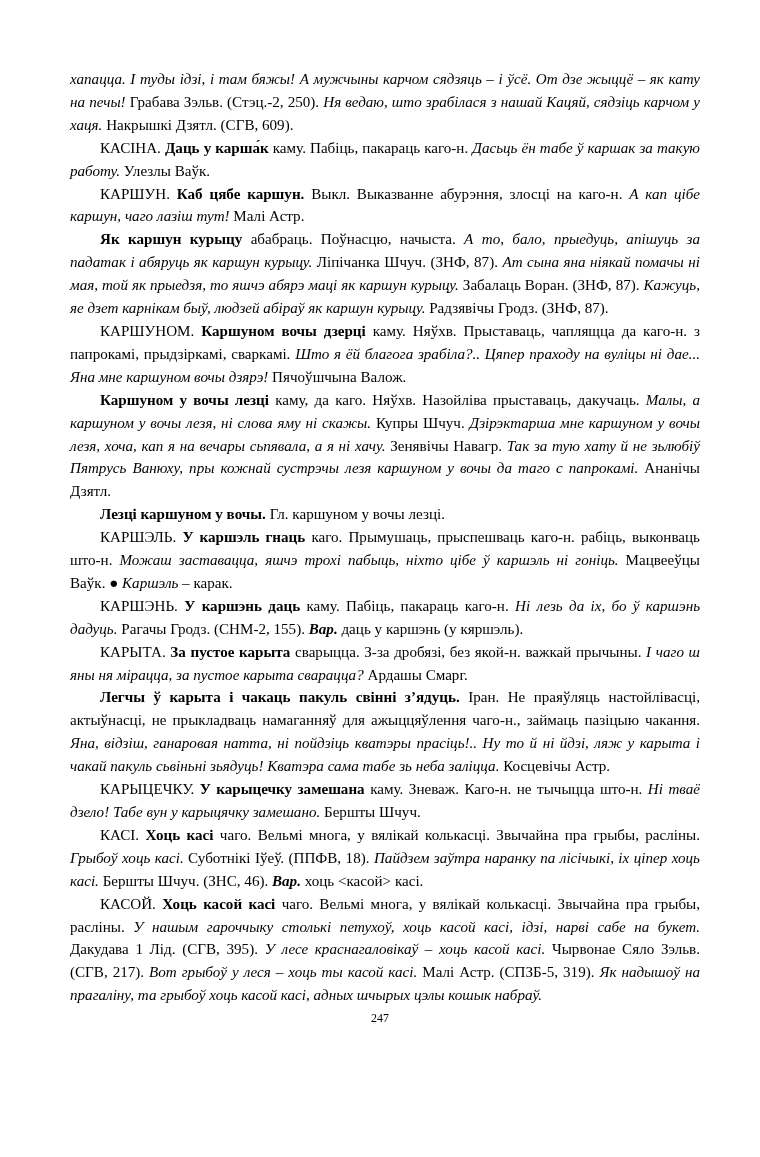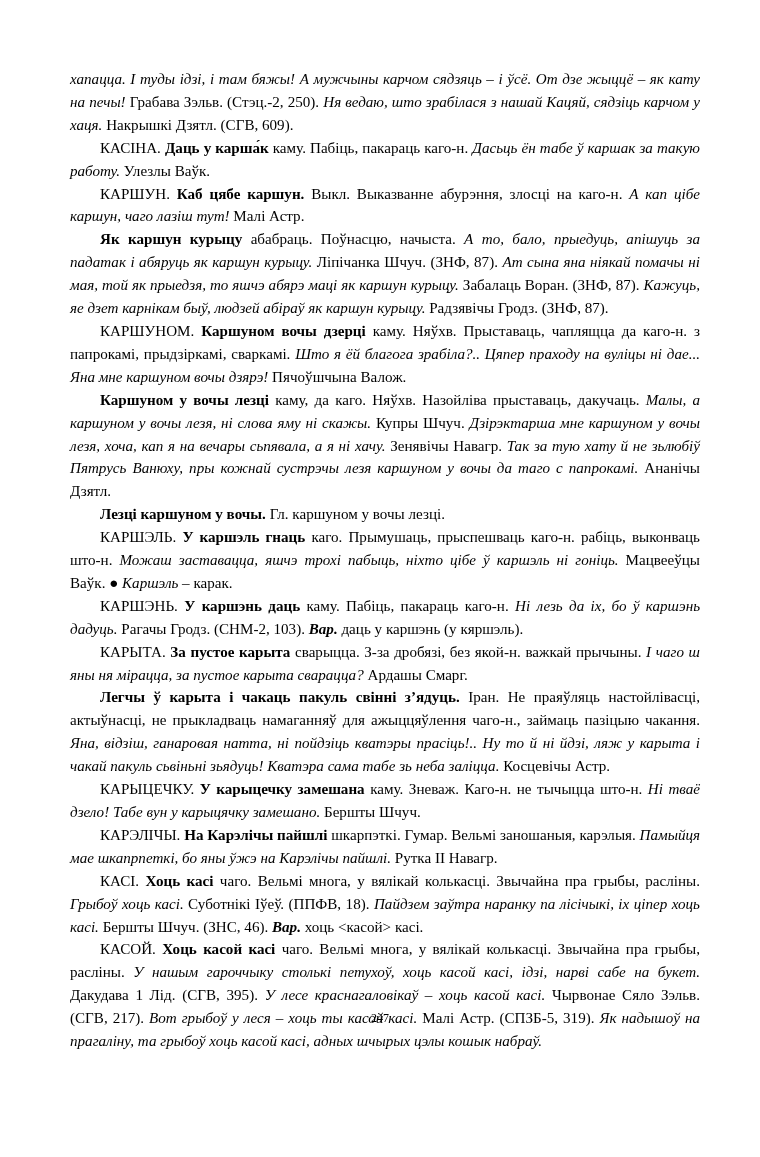--- a/index.html
+++ b/index.html
@@ -81,22 +81,21 @@
 <div class="page">
   <div class="text-block" id="text-block">
       <p class="para noindent"><span class="ex">хапацца. І туды ідзі, і там бяжы! А мужчыны карчом сядзяць – і ўсё. От дзе жыццё – як кату на печы!</span><span class="src"> Грабава Зэльв. (Стэц.-2, 250). </span><span class="ex">Ня ведаю, што зрабілася з нашай Кацяй, сядзіць карчом у хаця.</span><span class="src"> Накрышкі Дзятл. (СГВ, 609).</span></p>
       <p class="para"><span class="hw">КАСІНА. </span><span class="idiom">Даць у карша́к </span><span class="gram">каму.</span><span class="src"> Пабіць, пакараць каго-н. </span><span class="ex">Дасьць ён табе ў каршак за такую работу.</span><span class="src"> Улезлы Ваўк.</span></p>
       <p class="para"><span class="hw">КАРШУН. </span><span class="idiom">Каб цябе каршун. </span><span class="gram">Выкл.</span><span class="src"> Выказванне абурэння, злосці на каго-н. </span><span class="ex">А кап цібе каршун, чаго лазіш тут!</span><span class="src">  Малі Астр.</span></p>
       <p class="para"><span class="idiom">Як каршун курыцу </span><span class="gram">абабраць.</span><span class="src"> Поўнасцю, начыста. </span><span class="ex">А то, бало, прыедуць, апішуць за падатак і абяруць як каршун курыцу.</span><span class="src"> Ліпічанка Шчуч. (ЗНФ, 87). </span><span class="ex">Ат сына яна ніякай помачы ні мая, той як прыедзя, то яшчэ абярэ маці як каршун курыцу.</span><span class="src"> Забалаць Воран. (ЗНФ, 87). </span><span class="ex">Кажуць, яе дзет карнікам быў, людзей абіраў як каршун курыцу.</span><span class="src"> Радзявічы Гродз. (ЗНФ, 87).</span></p>
       <p class="para"><span class="hw">КАРШУНОМ. </span><span class="idiom">Каршуном вочы дзерці </span><span class="gram">каму. Няўхв.</span><span class="src"> Прыставаць, чаплящца да каго-н. з папрокамі, прыдзіркамі, сваркамі. </span><span class="ex">Што я ёй благога зрабіла?.. Цяпер праходу на вуліцы ні дае... Яна мне каршуном вочы дзярэ!</span><span class="src"> Пячоўшчына Валож.</span></p>
       <p class="para"><span class="idiom">Каршуном у вочы лезці </span><span class="gram">каму, да каго. Няўхв.</span><span class="src"> Назойліва прыставаць, дакучаць. </span><span class="ex">Малы, а каршуном у вочы лезя, ні слова яму ні скажы.</span><span class="src"> Купры Шчуч. </span><span class="ex">Дзірэктарша мне каршуном у вочы лезя, хоча, кап я на вечары сьпявала, а я ні хачу.</span><span class="src"> Зенявічы Навагр. </span><span class="ex">Так за тую хату й не зьлюбіў Пятрусь Ванюху, пры кожнай сустрэчы лезя каршуном у вочы да таго с папрокамі.</span><span class="src"> Ананічы Дзятл.</span></p>
       <p class="para"><span class="idiom">Лезці каршуном у вочы. </span><span class="gram">Гл.</span><span class="src"> каршуном у вочы лезці.</span></p>
       <p class="para"><span class="hw">КАРШЭЛЬ. </span><span class="idiom">У каршэль гнаць </span><span class="gram">каго.</span><span class="src"> Прымушаць, прыспешваць каго-н. рабіць, выконваць што-н. </span><span class="ex">Можаш заставацца, яшчэ трохі пабыць, ніхто цібе ў каршэль ні гоніць.</span><span class="src"> Мацвееўцы Ваўк. </span><span class="bullet">● </span><span class="ex">Каршэль</span><span class="src"> – карак.</span></p>
-      <p class="para"><span class="hw">КАРШЭНЬ. </span><span class="idiom">У каршэнь даць </span><span class="gram">каму.</span><span class="src"> Пабіць, пакараць каго-н. </span><span class="ex">Ні лезь да іх, бо ў каршэнь дадуць.</span><span class="src"> Рагачы Гродз. (СНМ-2, 103). </span><span class="varlabel">Вар.</span><span class="src"> даць у каршэнь (у кяршэль).</span></p>
+      <p class="para"><span class="hw">КАРШЭНЬ. </span><span class="idiom">У каршэнь даць </span><span class="gram">каму.</span><span class="src"> Пабіць, пакараць каго-н. </span><span class="ex">Ні лезь да іх, бо ў каршэнь дадуць.</span><span class="src"> Рагачы Гродз. (СНМ-2, 155). </span><span class="varlabel">Вар.</span><span class="src"> даць у каршэнь (у кяршэль).</span></p>
       <p class="para"><span class="hw">КАРЫТА. </span><span class="idiom">За пустое карыта </span><span class="gram">сварыцца.</span><span class="src"> З-за дробязі, без якой-н. важкай прычыны. </span><span class="ex">І чаго ш яны ня мірацца, за пустое карыта сварацца?</span><span class="src"> Ардашы Смарг.</span></p>
       <p class="para"><span class="idiom">Легчы ў карыта і чакаць пакуль свінні з’ядуць. </span><span class="gram">Іран.</span><span class="src"> Не праяўляць настойлівасці, актыўнасці, не прыкладваць намаганняў для ажыццяўлення чаго-н., займаць пазіцыю чакання. </span><span class="ex">Яна, відзіш, ганаровая натта, ні пойдзіць кватэры прасіць!.. Ну то й ні йдзі, ляж у карыта і чакай пакуль сьвіньні зьядуць! Кватэра сама табе зь неба заліцца.</span><span class="src"> Косцевічы Астр.</span></p>
       <p class="para"><span class="hw">КАРЫЦЕЧКУ. </span><span class="idiom">У карыцечку замешана </span><span class="gram">каму. Зневаж.</span><span class="src"> Каго-н. не тычыцца што-н. </span><span class="ex">Ні тваё дзело! Табе вун у карыцячку замешано.</span><span class="src"> Бершты Шчуч.</span></p>
-      <p class="para"><span class="hw">КАРЭЛІЧЫ. </span><span class="idiom">На Карэлічы пайшлі </span><span class="gram">шкарпэткі. Гумар.</span><span class="src"> Вельмі заношаныя, карэлыя. </span><span class="ex">Памыйця мае шкапрпеткі, бо яны ўжэ на Карэлічы пайшлі.</span><span class="src"> Рутка ІІ Навагр.</span></p>
       <p class="para"><span class="hw">КАСІ. </span><span class="idiom">Хоць касі </span><span class="gram">чаго.</span><span class="src"> Вельмі многа, у вялікай колькасці. Звычайна пра грыбы, расліны. </span><span class="ex">Грыбоў хоць касі.</span><span class="src"> Суботнікі Іўеў. (ППФВ, 18). </span><span class="ex">Пайдзем заўтра наранку па лісічыкі, іх ціпер хоць касі.</span><span class="src"> Бершты Шчуч. (ЗНС, 46). </span><span class="varlabel">Вар.</span><span class="src"> хоць &lt;касой&gt; касі.</span></p>
       <p class="para"><span class="hw">КАСОЙ. </span><span class="idiom">Хоць касой касі </span><span class="gram">чаго.</span><span class="src"> Вельмі многа, у вялікай колькасці. Звычайна пра грыбы, расліны. </span><span class="ex">У нашым гароччыку столькі петухоў, хоць касой касі, ідзі, нарві сабе на букет.</span><span class="src"> Дакудава 1 Лід. (СГВ, 395). </span><span class="ex">У лесе краснагаловікаў – хоць касой касі.</span><span class="src"> Чырвонае Сяло Зэльв. (СГВ, 217). </span><span class="ex">Вот грыбоў у леся – хоць ты касой касі.</span><span class="src"> Малі Астр. (СПЗБ-5, 319). </span><span class="ex">Як надышоў на прагаліну, та грыбоў хоць касой касі, адных шчырых цэлы кошык набраў.</span></p>
     </div>
   <div class="page-number">247</div>
 </div>
 
 </body></html>

